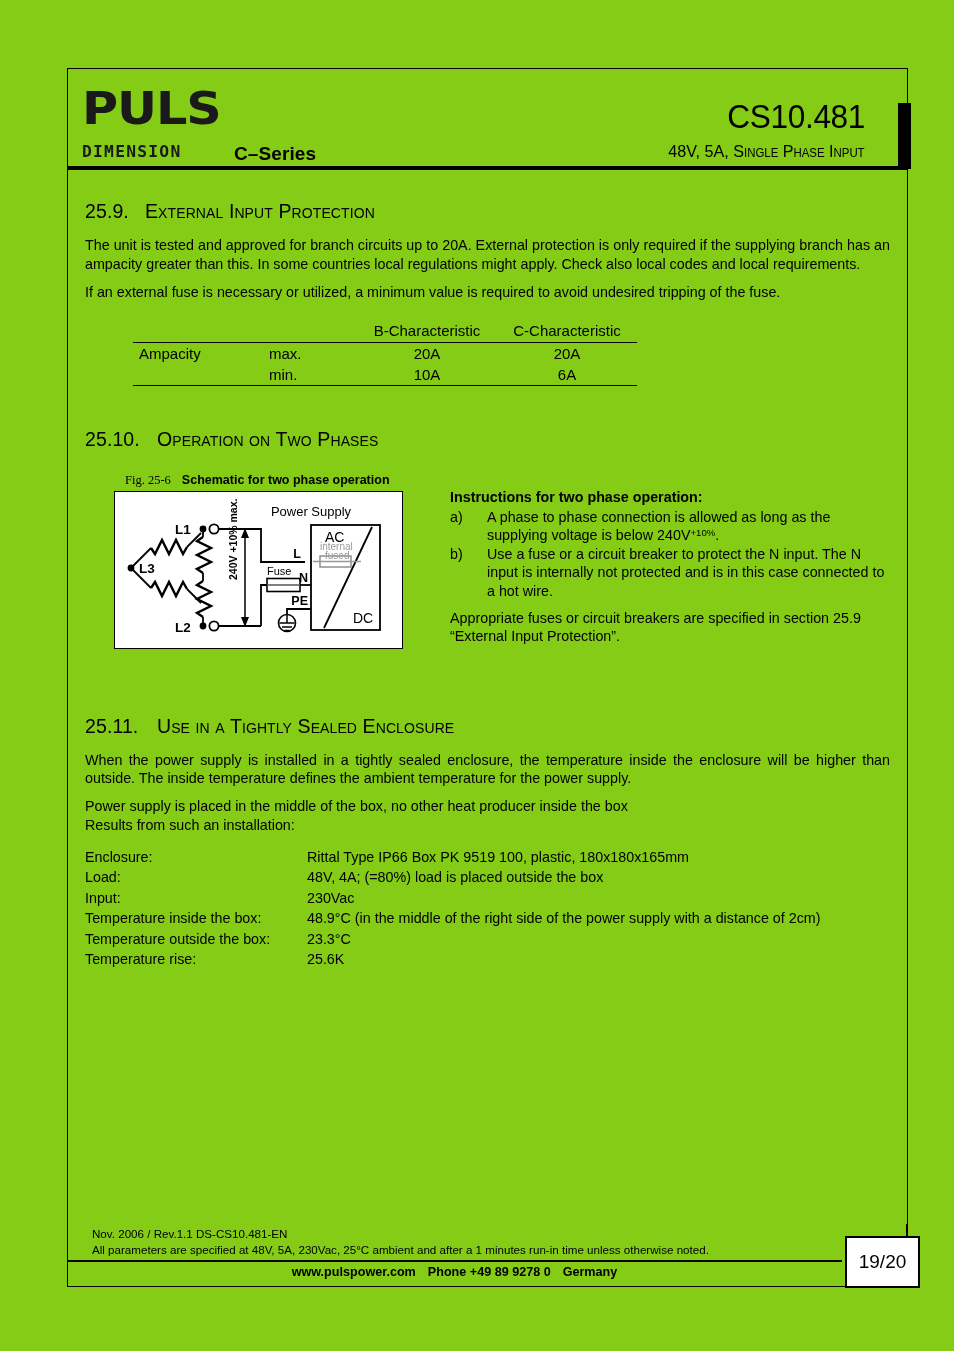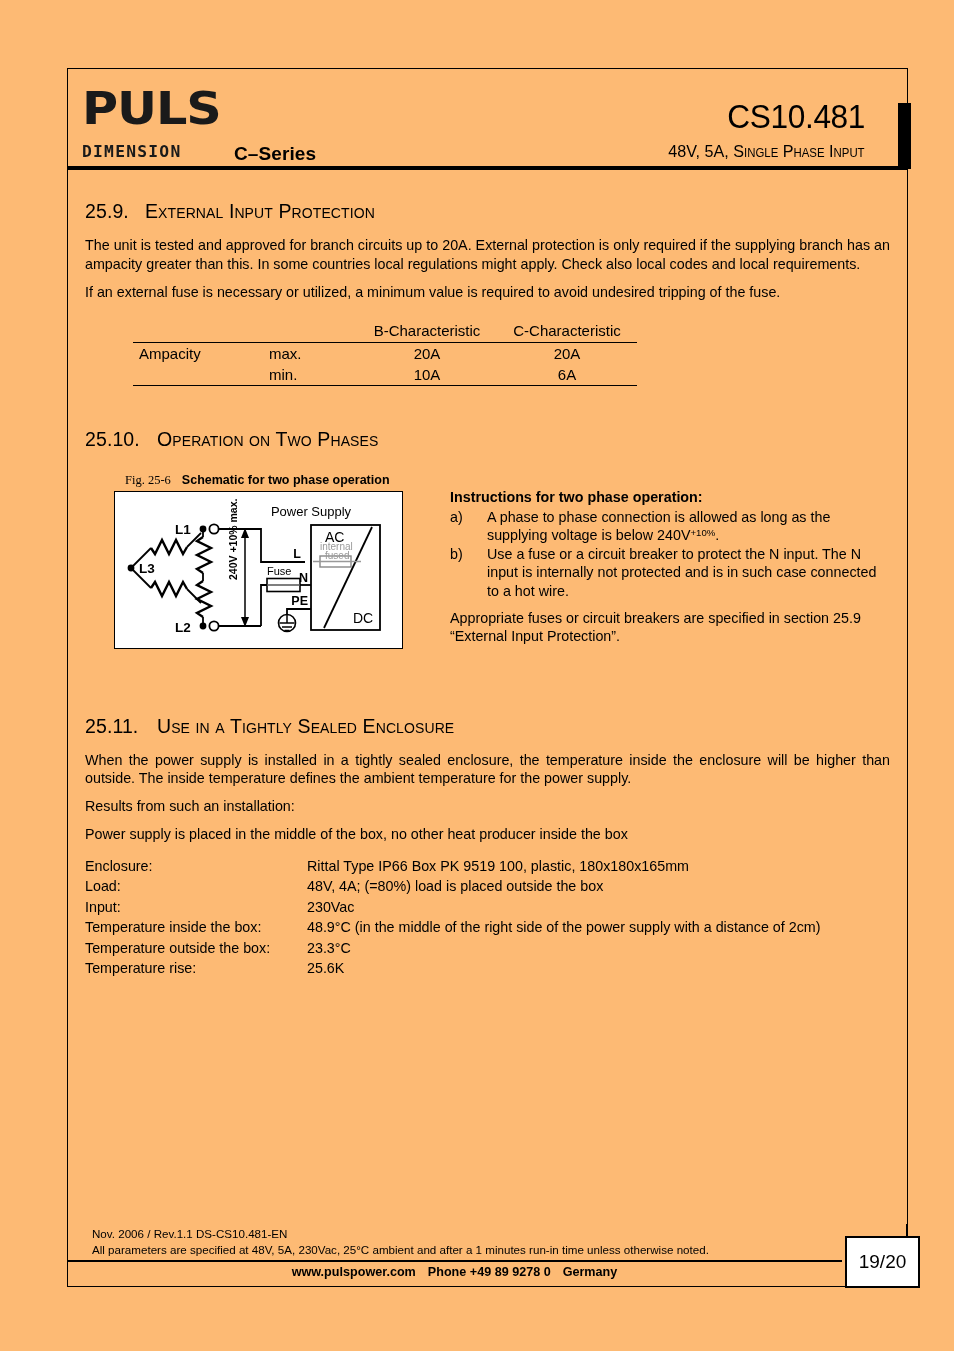--- a/index.html
+++ b/index.html
@@ -8,21 +8,21 @@
     background: #ffffff;
   }
   body {
     font-family: "Liberation Sans", sans-serif;
     color: #000000;
   }
   #page {
     position: relative;
     width: 954px;
     height: 1351px;
-    background: #fdba74;
+    background: #84cc16;
     overflow: hidden;
   }
 
   
   .frame {
     position: absolute;
     left: 67px;
     top: 68px;
     width: 841px;
     height: 1219px;
@@ -423,33 +423,33 @@
         </svg>
       </div>
 
       <div class="instructions">
         <h4>Instructions for two phase operation:</h4>
         <div class="instr-list">
           <div class="instr-item">
             <span class="mk">a)</span><span>A phase to phase connection is allowed as long as the supplying voltage is below 240V</span><sup class="pc">+10%</sup><span>.</span>
           </div>
           <div class="instr-item">
-            <span class="mk">b)</span><span>Use a fuse or a circuit breaker to protect the N input. The N input is internally not protected and is in such case connected to a hot wire.</span>
+            <span class="mk">b)</span><span>Use a fuse or a circuit breaker to protect the N input. The N input is internally not protected and is in this case connected to a hot wire.</span>
           </div>
         </div>
         <div class="instr-tail">Appropriate fuses or circuit breakers are specified in section 25.9 “External Input Protection”.</div>
       </div>
     </div>
 
     <h2 class="sec n11" style="margin-top:52px;">
       <span class="num">25.11.</span><span>Use in a Tightly Sealed Enclosure</span>
     </h2>
     <p class="body">When the power supply is installed in a tightly sealed enclosure, the temperature inside the enclosure will be higher than outside. The inside temperature defines the ambient temperature for the power supply.</p>
+    <p class="body last">Power supply is placed in the middle of the box, no other heat producer inside the box</p>
     <p class="body">Results from such an installation:</p>
-    <p class="body last">Power supply is placed in the middle of the box, no other heat producer inside the box</p>
 
     <div class="spec-block">
       <div class="spec-row">
         <div class="spec-key">Enclosure:</div>
         <div class="spec-val">Rittal Type IP66 Box PK 9519 100, plastic, 180x180x165mm</div>
       </div>
       <div class="spec-row">
         <div class="spec-key">Load:</div>
         <div class="spec-val">48V, 4A; (=80%) load is placed outside the box</div>
       </div>

